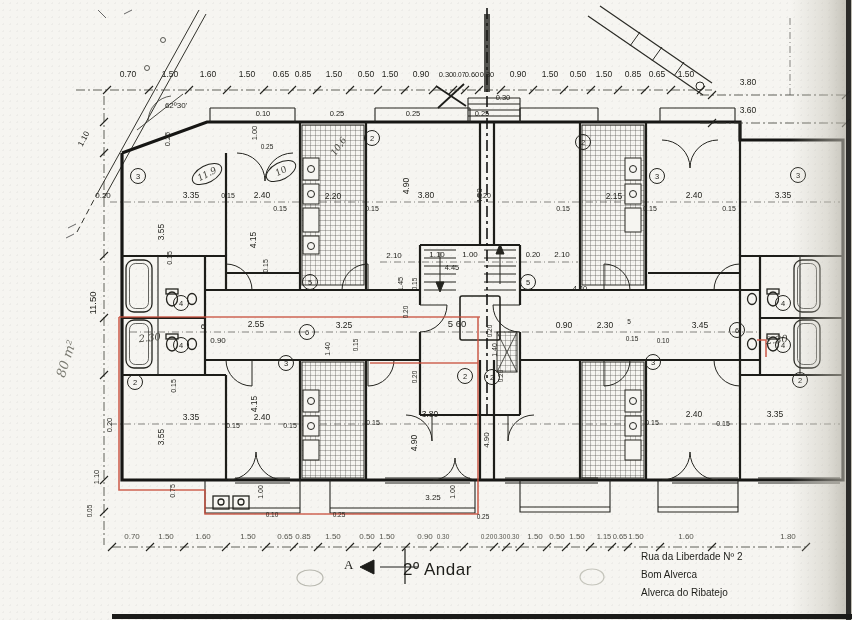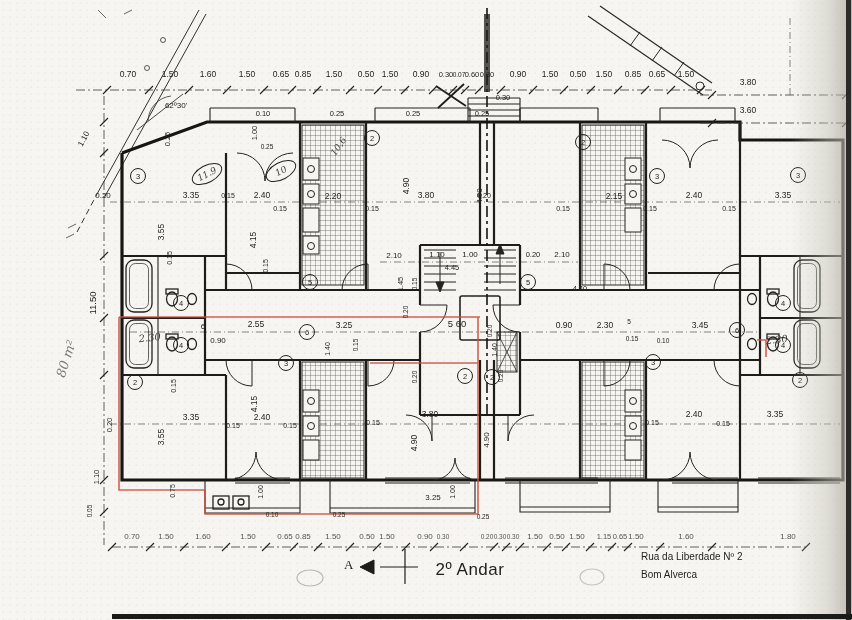--- a/index.html
+++ b/index.html
@@ -13,21 +13,21 @@
   #stage{position:absolute;left:0;top:0;width:852px;height:620px;}
   svg{position:absolute;left:0;top:0;}
   .chain{stroke:#3a3a34;stroke-width:.8;stroke-dasharray:9,3,2,3;fill:none}
   .tick{stroke:#22221e;stroke-width:1.1}
   .guide{stroke:#55554d;stroke-width:.7;stroke-dasharray:7,3,1,3;fill:none}
   .ln{fill:none;stroke:#24241f;stroke-width:1}
   text.lb{font-family:"Liberation Sans",sans-serif;fill:#24241f}
   text.hand{font-family:"DejaVu Serif",serif;font-style:italic;fill:#45453e}
   text.dim2{fill:#56564e}
   .overlay{position:absolute;color:#1e1e1a;}
-  .title{left:403px;top:560px;width:134px;text-align:center;font-size:17px;letter-spacing:.5px;}
+  .title{left:403px;top:560px;width:134px;font-size:17px;letter-spacing:.5px;}
   .addr{left:641px;top:548px;font-size:10px;line-height:18px;}
   .areanote{left:36px;top:336px;width:70px;font-family:"DejaVu Serif",serif;font-style:italic;
             font-size:13px;color:#7b7b72;transform:rotate(-72deg);transform-origin:center;}
   .sectA{left:344px;top:557px;font-size:13px;font-family:"Liberation Serif",serif;}
   .band{position:absolute;right:0;top:0;width:62px;height:620px;pointer-events:none;
         background:linear-gradient(90deg, rgba(199,196,186,0) 0%, rgba(195,192,181,.45) 60%, rgba(172,169,158,.75) 100%);}
   .edge-b{position:absolute;left:112px;top:614px;width:740px;height:5px;background:#1b1b19;}
   .edge-r{position:absolute;left:846px;top:0;width:5px;height:620px;background:#1b1b19;opacity:.9;}
 </style>
 </head>
@@ -447,18 +447,19 @@
         <line x1="842" y1="127" x2="850" y2="119" class="tick"></line>
       </g>
   </svg>
 
   <div class="overlay areanote">80 m²</div>
   <div class="overlay sectA">A</div>
   <div class="overlay title">2º Andar</div>
   <div class="overlay addr">
     <div>Rua da Liberdade Nº 2</div>
     <div>Bom Alverca</div>
+    <div>Alverca do Ribatejo</div>
   </div>
 
   <div class="band"></div>
   <div class="edge-b"></div>
   <div class="edge-r"></div>
 </div>
 
 </body></html>

